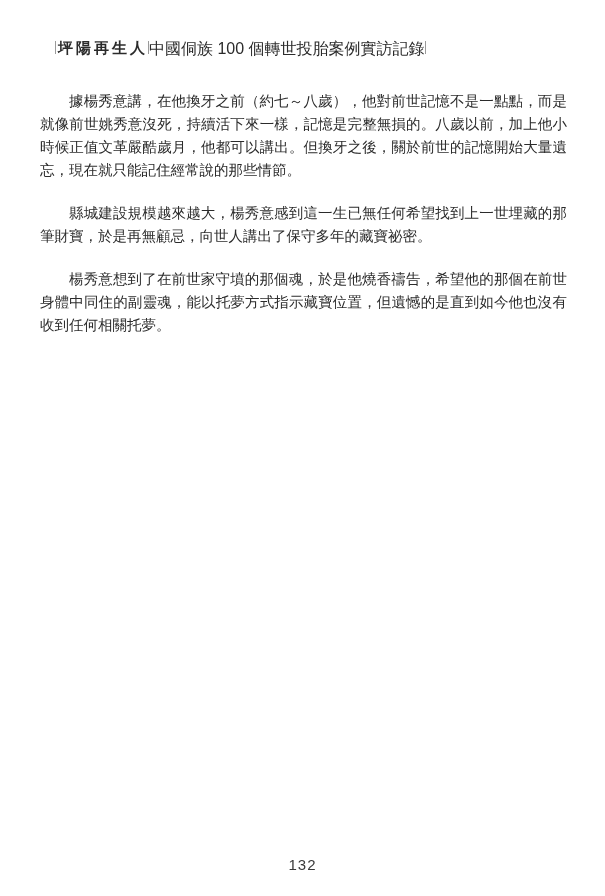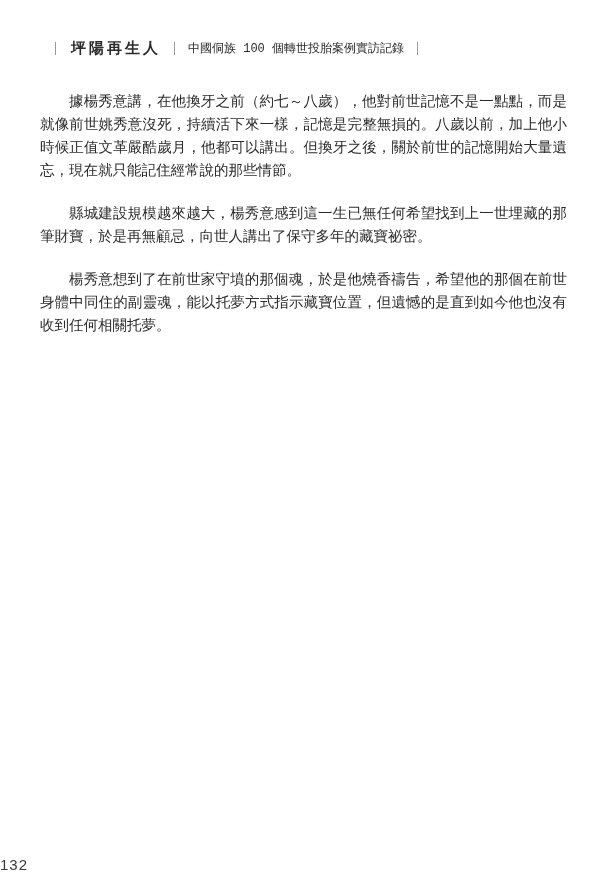--- a/index.html
+++ b/index.html
@@ -19,42 +19,41 @@
     height: 896px;
     margin: 0 auto;
     background: var(--background);
     overflow: hidden;
   }
   .page-header {
     position: absolute;
     top: 41px;
     left: 55px;
     display: flex;
-    align-items: center;
-    gap: 13px;
+    gap: 0;
     white-space: nowrap;
   }
   .divider {
     width: 1px;
     height: 13px;
     background: var(--divider);
     flex: 0 0 auto;
   }
   .book-title {
     font-family: "Liberation Serif", "DejaVu Serif", serif;
     font-size: 15px;
     font-weight: bold;
     letter-spacing: 3px;
     color: var(--text);
     line-height: 1;
     padding-left: 2px;
   }
   .book-subtitle {
-    font-family: Liberation Mono, monospace;
-    font-size: 12px;
+    font-family: Liberation Sans, sans-serif;
+    font-size: 16px;
     color: var(--text);
     line-height: 1;
   }
   .body-text {
     position: absolute;
     top: 90px;
     left: 40px;
     width: 527px;
     font-family: "Liberation Serif", "DejaVu Serif", serif;
     font-size: 14.5px;
@@ -65,21 +64,21 @@
   }
   .para {
     text-indent: 2em;
     margin-bottom: 20px;
   }
   .page-footer {
     position: absolute;
     left: 0;
     bottom: 22px;
     width: 100%;
-    text-align: left;
+    text-align: center;
   }
   .page-number {
     font-family: "Liberation Sans", "DejaVu Sans", sans-serif;
     font-size: 15px;
     color: var(--page_number);
     letter-spacing: 1px;
   }
 </style>
 </head>
 <body>

